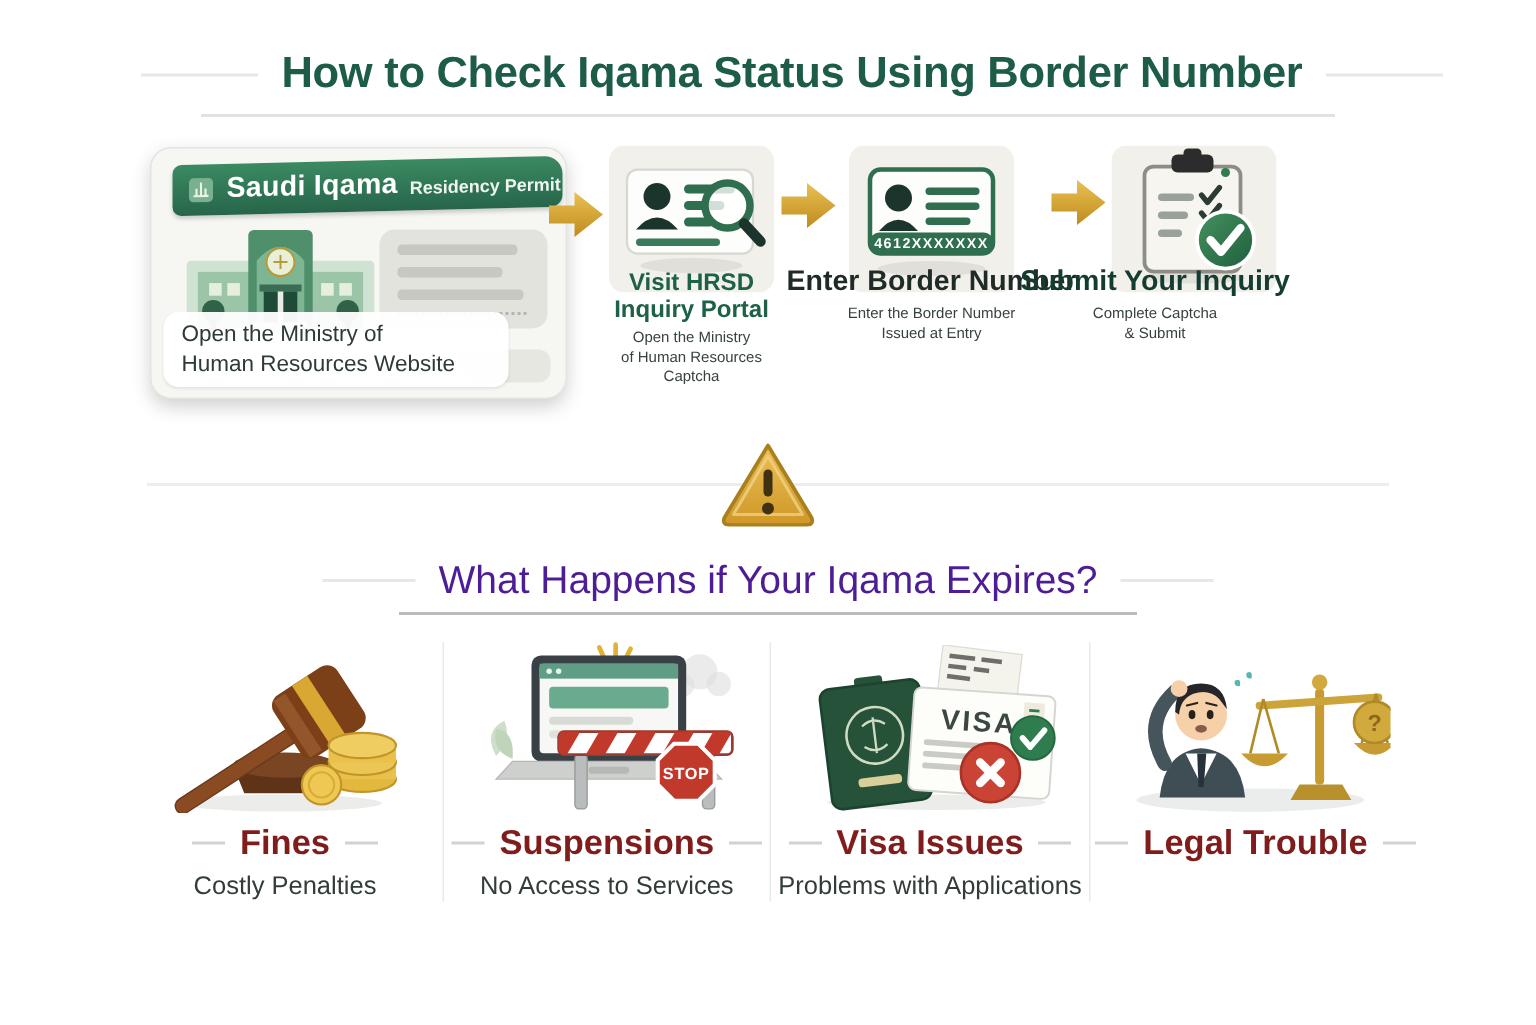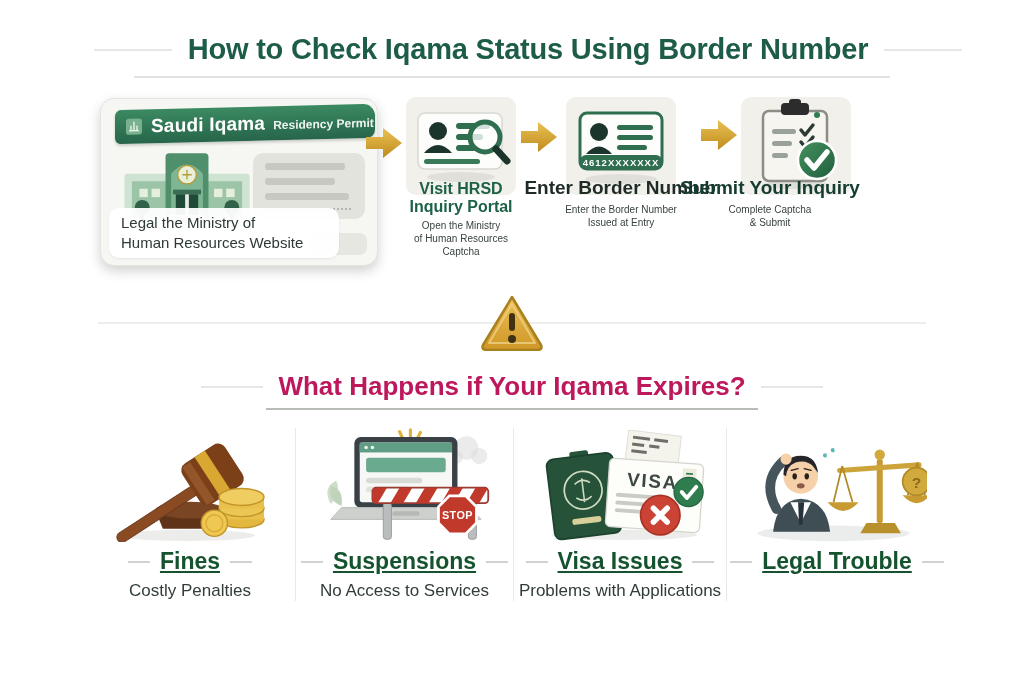--- a/index.html
+++ b/index.html
@@ -11,21 +11,21 @@
           justify-content:center;gap:16px;}
   .h-line{height:2px;background:#e7e7e4;}
   .h1-line{width:78px;}
   .h1{margin:0;font-size:29px;font-weight:bold;color:#1d5c49;letter-spacing:-.2px;white-space:nowrap;}
   .h1-underline{position:absolute;top:76px;left:50%;transform:translateX(-50%);width:756px;height:2px;
           background:#e2e3e0;}
 
   .h2-row{position:absolute;top:371px;left:0;width:100%;display:flex;align-items:center;
           justify-content:center;gap:15px;}
   .h2-line{width:62px;}
-  .h2{margin:0;font-size:26px;font-weight:bold;color:#be185d;white-space:nowrap;}
+  .h2{margin:0;font-size:26px;font-weight:normal;color:#4c1d95;white-space:nowrap;}
   .h2-underline{position:absolute;top:408px;left:50%;transform:translateX(-50%);width:492px;height:2px;
           background:#b9bdb8;}
 
   
   .iqama-card{position:absolute;left:100px;top:98px;width:276px;height:166px;background:#f6f7f2;
           border-radius:14px;box-shadow:0 5px 12px rgba(40,50,45,.22);border:1px solid #e4e5df;}
   .card-band{position:absolute;left:14px;top:8px;width:250px;height:34px;
           background:linear-gradient(#3b8a62,#27654a);border-radius:6px 12px 8px 6px;
           transform:skewY(-1.4deg);display:flex;align-items:center;padding-left:10px;gap:8px;color:#fff;
           box-shadow:0 2px 3px rgba(0,0,0,.18);}
@@ -61,21 +61,21 @@
   .warning-wrap{position:absolute;left:479px;top:293px;}
 
   
   .consequences{position:absolute;left:85px;top:428px;width:862px;height:172px;display:grid;
           grid-template-columns:211px 218px 213px 220px;}
   .con-col{text-align:center;position:relative;}
   .con-col.bordered{border-right:1px solid #e9e9e6;}
   .con-icon{height:114px;display:flex;align-items:flex-end;justify-content:center;}
   .con-title-row{display:flex;align-items:center;justify-content:center;gap:10px;margin-top:6px;}
   .dash{width:22px;height:2px;background:#d2d3cf;}
-  .con-title{font-size:23px;font-weight:bold;color:#14532d;white-space:nowrap;text-decoration:underline;}
+  .con-title{font-size:23px;font-weight:bold;color:#7f1d1d;white-space:nowrap;}
   .con-sub{margin-top:6px;font-size:17px;color:#323d39;white-space:nowrap;}
 
   svg text{font-family:"Liberation Sans",sans-serif;}
 </style>
 </head>
 <body>
 
 <div class="canvas">
 
   <svg width="0" height="0" style="position:absolute" aria-hidden="true">
@@ -137,21 +137,21 @@
 
     <div class="card-panel">
       <div class="pl l1"></div>
       <div class="pl l2"></div>
       <div class="pl l3"></div>
       <div class="pl-dots"></div>
     </div>
     <div class="card-tab"></div>
 
     <div class="card-caption">
-      <div>Legal the Ministry of</div>
+      <div>Open the Ministry of</div>
       <div>Human Resources Website</div>
     </div>
   </div>
 
   <svg class="flow-arrow a1" width="40" height="34" viewBox="0 0 40 34">
     <path d="M2 11 h17 v-9 l19 15 -19 15 v-9 H2 z" fill="url(#goldgrad)"></path>
   </svg>
   <svg class="flow-arrow a2" width="40" height="34" viewBox="0 0 40 34">
     <path d="M2 11 h17 v-9 l19 15 -19 15 v-9 H2 z" fill="url(#goldgrad)"></path>
   </svg>

